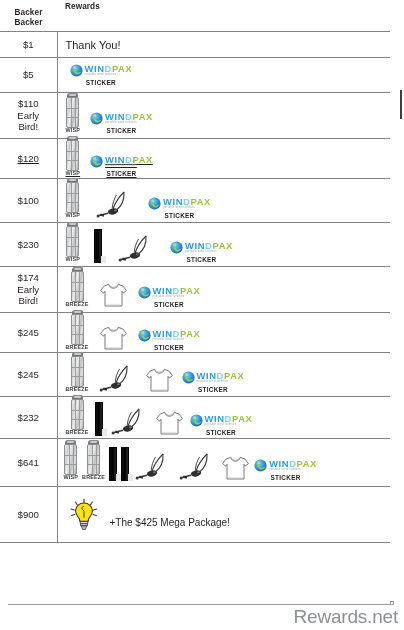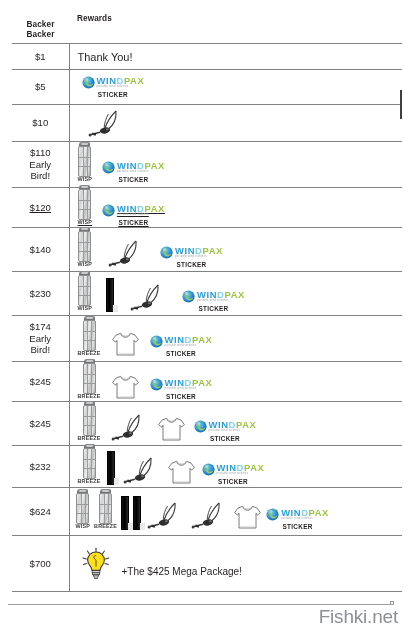--- a/index.html
+++ b/index.html
@@ -10,21 +10,21 @@
     font-family:"Liberation Sans", sans-serif;
     color:#231f20;
     overflow:hidden;
     position:relative;
   }
   .sheet { position:absolute; left:0; top:0; width:404px; height:630px; }
 
   table.reward-table {
     border-collapse:collapse;
     width:390px;
-    margin:12px;
+    margin:0;
     table-layout:fixed;
   }
   table.reward-table col.c-level { width:57px; }
   table.reward-table col.c-rewards { width:333px; }
 
   thead th {
     border:0;
     border-bottom:1.3px solid #808285;
     padding:2px 0 4px 0;
     font-size:8.2px;
@@ -234,145 +234,186 @@
         <div class="logo-word"><span>WIN</span><span class="d">D</span><span class="pax">PAX</span></div>
         <div class="logo-tag">portable wind turbines</div>
       </div>
     </div>
     <div class="sticker-cap">STICKER</div>
   </div>
               </div>
             </div>
           </td>
         </tr>
-        <tr style="height: 37px;">
-          <td class="level">
-            <div>$10</div>
-          </td>
-          <td class="rewards">
-            <div class="row-items" style="gap: 2px; padding-left: 12px;">
+        <tr style="height: 46px;">
+          <td class="level">
+            <div>$110</div>
+            <div>Early</div>
+            <div>Bird!</div>
+          </td>
+          <td class="rewards">
+            <div class="row-items" style="gap: 10px; padding-left: 4px;">
+              <div class="item">
+    <div class="canister">
+      <div class="head"></div>
+      <div class="body">
+        <div class="seamA"></div>
+        <div class="seamB"></div>
+      </div>
+    </div>
+    <div class="cap">WISP</div>
+  </div>
+              <div class="item">
+                <div class="sticker">
+    <div class="logo-row">
+      <svg class="logo-mark" viewBox="0 0 13 13">
+    <defs>
+      <radialGradient id="lg" cx="38%" cy="34%" r="72%">
+        <stop offset="0%" stop-color="#7fd3f5"></stop>
+        <stop offset="62%" stop-color="#2a8fd0"></stop>
+        <stop offset="100%" stop-color="#1b63a8"></stop>
+      </radialGradient>
+    </defs>
+    <circle cx="6.5" cy="6.5" r="6.1" fill="url(#lg)"></circle>
+    <path d="M6.5 1.5 C3.3 2.2 2.0 5.0 3.3 7.2 C4.2 8.7 6.1 9.0 6.9 8.0 C5.0 7.8 4.3 6.0 5.2 4.4 C5.7 3.4 6.4 2.6 6.5 1.5 Z" fill="#8cc63f" opacity="0.95"></path>
+    <path d="M11.4 7.6 C10.1 10.5 7.0 11.2 5.2 9.6 C4.0 8.5 4.3 6.8 5.5 6.4 C5.3 8.2 6.9 9.3 8.7 8.7 C9.8 8.4 10.7 8.0 11.4 7.6 Z" fill="#a6d15a" opacity="0.9"></path>
+    <circle cx="4.6" cy="3.4" r="1.5" fill="#cfeaf8" opacity="0.55"></circle>
+  </svg>
+      <div class="logo-text">
+        <div class="logo-word"><span>WIN</span><span class="d">D</span><span class="pax">PAX</span></div>
+        <div class="logo-tag">portable wind turbines</div>
+      </div>
+    </div>
+    <div class="sticker-cap">STICKER</div>
+  </div>
+              </div>
+            </div>
+          </td>
+        </tr>
+        <tr style="height: 40px; text-decoration: underline;">
+          <td class="level">
+            <div>$120</div>
+          </td>
+          <td class="rewards">
+            <div class="row-items" style="gap: 10px; padding-left: 4px;">
+              <div class="item">
+    <div class="canister">
+      <div class="head"></div>
+      <div class="body">
+        <div class="seamA"></div>
+        <div class="seamB"></div>
+      </div>
+    </div>
+    <div class="cap">WISP</div>
+  </div>
+              <div class="item">
+                <div class="sticker">
+    <div class="logo-row">
+      <svg class="logo-mark" viewBox="0 0 13 13">
+    <defs>
+      <radialGradient id="lg" cx="38%" cy="34%" r="72%">
+        <stop offset="0%" stop-color="#7fd3f5"></stop>
+        <stop offset="62%" stop-color="#2a8fd0"></stop>
+        <stop offset="100%" stop-color="#1b63a8"></stop>
+      </radialGradient>
+    </defs>
+    <circle cx="6.5" cy="6.5" r="6.1" fill="url(#lg)"></circle>
+    <path d="M6.5 1.5 C3.3 2.2 2.0 5.0 3.3 7.2 C4.2 8.7 6.1 9.0 6.9 8.0 C5.0 7.8 4.3 6.0 5.2 4.4 C5.7 3.4 6.4 2.6 6.5 1.5 Z" fill="#8cc63f" opacity="0.95"></path>
+    <path d="M11.4 7.6 C10.1 10.5 7.0 11.2 5.2 9.6 C4.0 8.5 4.3 6.8 5.5 6.4 C5.3 8.2 6.9 9.3 8.7 8.7 C9.8 8.4 10.7 8.0 11.4 7.6 Z" fill="#a6d15a" opacity="0.9"></path>
+    <circle cx="4.6" cy="3.4" r="1.5" fill="#cfeaf8" opacity="0.55"></circle>
+  </svg>
+      <div class="logo-text">
+        <div class="logo-word"><span>WIN</span><span class="d">D</span><span class="pax">PAX</span></div>
+        <div class="logo-tag">portable wind turbines</div>
+      </div>
+    </div>
+    <div class="sticker-cap">STICKER</div>
+  </div>
+              </div>
+            </div>
+          </td>
+        </tr>
+        <tr style="height: 44px;">
+          <td class="level">
+            <div>$100</div>
+          </td>
+          <td class="rewards">
+            <div class="row-items" style="gap: 14px; padding-left: 4px;">
+              <div class="item">
+    <div class="canister">
+      <div class="head"></div>
+      <div class="body">
+        <div class="seamA"></div>
+        <div class="seamB"></div>
+      </div>
+    </div>
+    <div class="cap">WISP</div>
+  </div>
               <div class="item">
                 <svg class="turbine" viewBox="0 0 40 30">
     <path d="M30 3 C25 8 21 14 19 20" stroke="#3a3a3a" stroke-width="1.1" fill="none"></path>
     <path d="M30 3 C30.5 10 28 17 22 21.5" stroke="#3a3a3a" stroke-width="1.1" fill="none"></path>
     <path d="M22.5 6 C20 10 18.5 15 18.2 19.5" stroke="#4a4a4a" stroke-width="1" fill="none"></path>
     <ellipse cx="19" cy="22.4" rx="5.2" ry="3.1" fill="#2e2e2e" transform="rotate(-13 19 22.4)"></ellipse>
     <ellipse cx="21.4" cy="21.3" rx="1.5" ry="1" fill="#6f6f6f" transform="rotate(-13 21.4 21.3)"></ellipse>
     <path d="M14 24.3 L5 26.6" stroke="#3a3a3a" stroke-width="1.5" fill="none"></path>
     <path d="M6.6 24.6 l3.6 1 -0.5 2.1 -3.6 -1 z" fill="#2e2e2e"></path>
     <circle cx="4.1" cy="26.9" r="1.5" fill="#3a3a3a"></circle>
   </svg>
                 <div class="cap"></div>
               </div>
-            </div>
-          </td>
-        </tr>
-        <tr style="height: 46px;">
-          <td class="level">
-            <div>$110</div>
-            <div>Early</div>
-            <div>Bird!</div>
-          </td>
-          <td class="rewards">
-            <div class="row-items" style="gap: 10px; padding-left: 4px;">
+              <div class="item">
+                <div class="sticker">
+    <div class="logo-row">
+      <svg class="logo-mark" viewBox="0 0 13 13">
+    <defs>
+      <radialGradient id="lg" cx="38%" cy="34%" r="72%">
+        <stop offset="0%" stop-color="#7fd3f5"></stop>
+        <stop offset="62%" stop-color="#2a8fd0"></stop>
+        <stop offset="100%" stop-color="#1b63a8"></stop>
+      </radialGradient>
+    </defs>
+    <circle cx="6.5" cy="6.5" r="6.1" fill="url(#lg)"></circle>
+    <path d="M6.5 1.5 C3.3 2.2 2.0 5.0 3.3 7.2 C4.2 8.7 6.1 9.0 6.9 8.0 C5.0 7.8 4.3 6.0 5.2 4.4 C5.7 3.4 6.4 2.6 6.5 1.5 Z" fill="#8cc63f" opacity="0.95"></path>
+    <path d="M11.4 7.6 C10.1 10.5 7.0 11.2 5.2 9.6 C4.0 8.5 4.3 6.8 5.5 6.4 C5.3 8.2 6.9 9.3 8.7 8.7 C9.8 8.4 10.7 8.0 11.4 7.6 Z" fill="#a6d15a" opacity="0.9"></path>
+    <circle cx="4.6" cy="3.4" r="1.5" fill="#cfeaf8" opacity="0.55"></circle>
+  </svg>
+      <div class="logo-text">
+        <div class="logo-word"><span>WIN</span><span class="d">D</span><span class="pax">PAX</span></div>
+        <div class="logo-tag">portable wind turbines</div>
+      </div>
+    </div>
+    <div class="sticker-cap">STICKER</div>
+  </div>
+              </div>
+            </div>
+          </td>
+        </tr>
+        <tr style="height: 44px;">
+          <td class="level">
+            <div>$230</div>
+          </td>
+          <td class="rewards">
+            <div class="row-items" style="gap: 14px; padding-left: 4px;">
               <div class="item">
     <div class="canister">
       <div class="head"></div>
       <div class="body">
         <div class="seamA"></div>
         <div class="seamB"></div>
       </div>
     </div>
     <div class="cap">WISP</div>
   </div>
               <div class="item">
-                <div class="sticker">
-    <div class="logo-row">
-      <svg class="logo-mark" viewBox="0 0 13 13">
-    <defs>
-      <radialGradient id="lg" cx="38%" cy="34%" r="72%">
-        <stop offset="0%" stop-color="#7fd3f5"></stop>
-        <stop offset="62%" stop-color="#2a8fd0"></stop>
-        <stop offset="100%" stop-color="#1b63a8"></stop>
-      </radialGradient>
-    </defs>
-    <circle cx="6.5" cy="6.5" r="6.1" fill="url(#lg)"></circle>
-    <path d="M6.5 1.5 C3.3 2.2 2.0 5.0 3.3 7.2 C4.2 8.7 6.1 9.0 6.9 8.0 C5.0 7.8 4.3 6.0 5.2 4.4 C5.7 3.4 6.4 2.6 6.5 1.5 Z" fill="#8cc63f" opacity="0.95"></path>
-    <path d="M11.4 7.6 C10.1 10.5 7.0 11.2 5.2 9.6 C4.0 8.5 4.3 6.8 5.5 6.4 C5.3 8.2 6.9 9.3 8.7 8.7 C9.8 8.4 10.7 8.0 11.4 7.6 Z" fill="#a6d15a" opacity="0.9"></path>
-    <circle cx="4.6" cy="3.4" r="1.5" fill="#cfeaf8" opacity="0.55"></circle>
-  </svg>
-      <div class="logo-text">
-        <div class="logo-word"><span>WIN</span><span class="d">D</span><span class="pax">PAX</span></div>
-        <div class="logo-tag">portable wind turbines</div>
-      </div>
-    </div>
-    <div class="sticker-cap">STICKER</div>
-  </div>
-              </div>
-            </div>
-          </td>
-        </tr>
-        <tr style="height: 40px; text-decoration: underline;">
-          <td class="level">
-            <div>$120</div>
-          </td>
-          <td class="rewards">
-            <div class="row-items" style="gap: 10px; padding-left: 4px;">
-              <div class="item">
-    <div class="canister">
-      <div class="head"></div>
-      <div class="body">
-        <div class="seamA"></div>
-        <div class="seamB"></div>
-      </div>
-    </div>
-    <div class="cap">WISP</div>
-  </div>
-              <div class="item">
-                <div class="sticker">
-    <div class="logo-row">
-      <svg class="logo-mark" viewBox="0 0 13 13">
-    <defs>
-      <radialGradient id="lg" cx="38%" cy="34%" r="72%">
-        <stop offset="0%" stop-color="#7fd3f5"></stop>
-        <stop offset="62%" stop-color="#2a8fd0"></stop>
-        <stop offset="100%" stop-color="#1b63a8"></stop>
-      </radialGradient>
-    </defs>
-    <circle cx="6.5" cy="6.5" r="6.1" fill="url(#lg)"></circle>
-    <path d="M6.5 1.5 C3.3 2.2 2.0 5.0 3.3 7.2 C4.2 8.7 6.1 9.0 6.9 8.0 C5.0 7.8 4.3 6.0 5.2 4.4 C5.7 3.4 6.4 2.6 6.5 1.5 Z" fill="#8cc63f" opacity="0.95"></path>
-    <path d="M11.4 7.6 C10.1 10.5 7.0 11.2 5.2 9.6 C4.0 8.5 4.3 6.8 5.5 6.4 C5.3 8.2 6.9 9.3 8.7 8.7 C9.8 8.4 10.7 8.0 11.4 7.6 Z" fill="#a6d15a" opacity="0.9"></path>
-    <circle cx="4.6" cy="3.4" r="1.5" fill="#cfeaf8" opacity="0.55"></circle>
-  </svg>
-      <div class="logo-text">
-        <div class="logo-word"><span>WIN</span><span class="d">D</span><span class="pax">PAX</span></div>
-        <div class="logo-tag">portable wind turbines</div>
-      </div>
-    </div>
-    <div class="sticker-cap">STICKER</div>
-  </div>
-              </div>
-            </div>
-          </td>
-        </tr>
-        <tr style="height: 44px;">
-          <td class="level">
-            <div>$140</div>
-          </td>
-          <td class="rewards">
-            <div class="row-items" style="gap: 14px; padding-left: 4px;">
-              <div class="item">
-    <div class="canister">
-      <div class="head"></div>
-      <div class="body">
-        <div class="seamA"></div>
-        <div class="seamB"></div>
-      </div>
-    </div>
-    <div class="cap">WISP</div>
+    <div class="battery">
+      <div class="cell"></div>
+      <div class="glow"></div>
+    </div>
+    <div class="cap"></div>
   </div>
               <div class="item">
                 <svg class="turbine" viewBox="0 0 40 30">
     <path d="M30 3 C25 8 21 14 19 20" stroke="#3a3a3a" stroke-width="1.1" fill="none"></path>
     <path d="M30 3 C30.5 10 28 17 22 21.5" stroke="#3a3a3a" stroke-width="1.1" fill="none"></path>
     <path d="M22.5 6 C20 10 18.5 15 18.2 19.5" stroke="#4a4a4a" stroke-width="1" fill="none"></path>
     <ellipse cx="19" cy="22.4" rx="5.2" ry="3.1" fill="#2e2e2e" transform="rotate(-13 19 22.4)"></ellipse>
     <ellipse cx="21.4" cy="21.3" rx="1.5" ry="1" fill="#6f6f6f" transform="rotate(-13 21.4 21.3)"></ellipse>
     <path d="M14 24.3 L5 26.6" stroke="#3a3a3a" stroke-width="1.5" fill="none"></path>
     <path d="M6.6 24.6 l3.6 1 -0.5 2.1 -3.6 -1 z" fill="#2e2e2e"></path>
@@ -400,102 +441,156 @@
         <div class="logo-word"><span>WIN</span><span class="d">D</span><span class="pax">PAX</span></div>
         <div class="logo-tag">portable wind turbines</div>
       </div>
     </div>
     <div class="sticker-cap">STICKER</div>
   </div>
               </div>
             </div>
           </td>
         </tr>
+        <tr style="height: 46px;">
+          <td class="level">
+            <div>$174</div>
+            <div>Early</div>
+            <div>Bird!</div>
+          </td>
+          <td class="rewards">
+            <div class="row-items" style="gap: 10px; padding-left: 4px;">
+              <div class="item">
+    <div class="canister">
+      <div class="head"></div>
+      <div class="body">
+        <div class="seamA"></div>
+        <div class="seamB"></div>
+      </div>
+    </div>
+    <div class="cap">BREEZE</div>
+  </div>
+              <div class="item">
+                <svg class="tshirt" viewBox="0 0 29 26">
+    <path d="M9.6 2.3 L5.0 4.1 L1.6 8.6 L4.6 11.1 L6.0 9.3 L6.0 24.0 L23.0 24.0 L23.0 9.3 L24.4 11.1 L27.4 8.6 L24.0 4.1 L19.4 2.3
+             C18.6 5.0 16.8 6.2 14.5 6.2 C12.2 6.2 10.4 5.0 9.6 2.3 Z" fill="#ffffff" stroke="#58595b" stroke-width="0.8" stroke-linejoin="round"></path>
+    <path d="M9.6 2.3 C11.0 4.3 12.6 5.2 14.5 5.2 C16.4 5.2 18.0 4.3 19.4 2.3" fill="none" stroke="#8c8e90" stroke-width="0.6"></path>
+    <path d="M6.2 22.4 L22.8 22.4" stroke="#cfd0d1" stroke-width="0.6"></path>
+  </svg>
+                <div class="cap"></div>
+              </div>
+              <div class="item">
+                <div class="sticker">
+    <div class="logo-row">
+      <svg class="logo-mark" viewBox="0 0 13 13">
+    <defs>
+      <radialGradient id="lg" cx="38%" cy="34%" r="72%">
+        <stop offset="0%" stop-color="#7fd3f5"></stop>
+        <stop offset="62%" stop-color="#2a8fd0"></stop>
+        <stop offset="100%" stop-color="#1b63a8"></stop>
+      </radialGradient>
+    </defs>
+    <circle cx="6.5" cy="6.5" r="6.1" fill="url(#lg)"></circle>
+    <path d="M6.5 1.5 C3.3 2.2 2.0 5.0 3.3 7.2 C4.2 8.7 6.1 9.0 6.9 8.0 C5.0 7.8 4.3 6.0 5.2 4.4 C5.7 3.4 6.4 2.6 6.5 1.5 Z" fill="#8cc63f" opacity="0.95"></path>
+    <path d="M11.4 7.6 C10.1 10.5 7.0 11.2 5.2 9.6 C4.0 8.5 4.3 6.8 5.5 6.4 C5.3 8.2 6.9 9.3 8.7 8.7 C9.8 8.4 10.7 8.0 11.4 7.6 Z" fill="#a6d15a" opacity="0.9"></path>
+    <circle cx="4.6" cy="3.4" r="1.5" fill="#cfeaf8" opacity="0.55"></circle>
+  </svg>
+      <div class="logo-text">
+        <div class="logo-word"><span>WIN</span><span class="d">D</span><span class="pax">PAX</span></div>
+        <div class="logo-tag">portable wind turbines</div>
+      </div>
+    </div>
+    <div class="sticker-cap">STICKER</div>
+  </div>
+              </div>
+            </div>
+          </td>
+        </tr>
+        <tr style="height: 40px;">
+          <td class="level">
+            <div>$245</div>
+          </td>
+          <td class="rewards">
+            <div class="row-items" style="gap: 10px; padding-left: 4px;">
+              <div class="item">
+    <div class="canister">
+      <div class="head"></div>
+      <div class="body">
+        <div class="seamA"></div>
+        <div class="seamB"></div>
+      </div>
+    </div>
+    <div class="cap">BREEZE</div>
+  </div>
+              <div class="item">
+                <svg class="tshirt" viewBox="0 0 29 26">
+    <path d="M9.6 2.3 L5.0 4.1 L1.6 8.6 L4.6 11.1 L6.0 9.3 L6.0 24.0 L23.0 24.0 L23.0 9.3 L24.4 11.1 L27.4 8.6 L24.0 4.1 L19.4 2.3
+             C18.6 5.0 16.8 6.2 14.5 6.2 C12.2 6.2 10.4 5.0 9.6 2.3 Z" fill="#ffffff" stroke="#58595b" stroke-width="0.8" stroke-linejoin="round"></path>
+    <path d="M9.6 2.3 C11.0 4.3 12.6 5.2 14.5 5.2 C16.4 5.2 18.0 4.3 19.4 2.3" fill="none" stroke="#8c8e90" stroke-width="0.6"></path>
+    <path d="M6.2 22.4 L22.8 22.4" stroke="#cfd0d1" stroke-width="0.6"></path>
+  </svg>
+                <div class="cap"></div>
+              </div>
+              <div class="item">
+                <div class="sticker">
+    <div class="logo-row">
+      <svg class="logo-mark" viewBox="0 0 13 13">
+    <defs>
+      <radialGradient id="lg" cx="38%" cy="34%" r="72%">
+        <stop offset="0%" stop-color="#7fd3f5"></stop>
+        <stop offset="62%" stop-color="#2a8fd0"></stop>
+        <stop offset="100%" stop-color="#1b63a8"></stop>
+      </radialGradient>
+    </defs>
+    <circle cx="6.5" cy="6.5" r="6.1" fill="url(#lg)"></circle>
+    <path d="M6.5 1.5 C3.3 2.2 2.0 5.0 3.3 7.2 C4.2 8.7 6.1 9.0 6.9 8.0 C5.0 7.8 4.3 6.0 5.2 4.4 C5.7 3.4 6.4 2.6 6.5 1.5 Z" fill="#8cc63f" opacity="0.95"></path>
+    <path d="M11.4 7.6 C10.1 10.5 7.0 11.2 5.2 9.6 C4.0 8.5 4.3 6.8 5.5 6.4 C5.3 8.2 6.9 9.3 8.7 8.7 C9.8 8.4 10.7 8.0 11.4 7.6 Z" fill="#a6d15a" opacity="0.9"></path>
+    <circle cx="4.6" cy="3.4" r="1.5" fill="#cfeaf8" opacity="0.55"></circle>
+  </svg>
+      <div class="logo-text">
+        <div class="logo-word"><span>WIN</span><span class="d">D</span><span class="pax">PAX</span></div>
+        <div class="logo-tag">portable wind turbines</div>
+      </div>
+    </div>
+    <div class="sticker-cap">STICKER</div>
+  </div>
+              </div>
+            </div>
+          </td>
+        </tr>
         <tr style="height: 44px;">
           <td class="level">
-            <div>$230</div>
-          </td>
-          <td class="rewards">
-            <div class="row-items" style="gap: 14px; padding-left: 4px;">
-              <div class="item">
-    <div class="canister">
-      <div class="head"></div>
-      <div class="body">
-        <div class="seamA"></div>
-        <div class="seamB"></div>
-      </div>
-    </div>
-    <div class="cap">WISP</div>
-  </div>
-              <div class="item">
-    <div class="battery">
-      <div class="cell"></div>
-      <div class="glow"></div>
-    </div>
-    <div class="cap"></div>
+            <div>$245</div>
+          </td>
+          <td class="rewards">
+            <div class="row-items" style="gap: 8px; padding-left: 4px;">
+              <div class="item">
+    <div class="canister">
+      <div class="head"></div>
+      <div class="body">
+        <div class="seamA"></div>
+        <div class="seamB"></div>
+      </div>
+    </div>
+    <div class="cap">BREEZE</div>
   </div>
               <div class="item">
                 <svg class="turbine" viewBox="0 0 40 30">
     <path d="M30 3 C25 8 21 14 19 20" stroke="#3a3a3a" stroke-width="1.1" fill="none"></path>
     <path d="M30 3 C30.5 10 28 17 22 21.5" stroke="#3a3a3a" stroke-width="1.1" fill="none"></path>
     <path d="M22.5 6 C20 10 18.5 15 18.2 19.5" stroke="#4a4a4a" stroke-width="1" fill="none"></path>
     <ellipse cx="19" cy="22.4" rx="5.2" ry="3.1" fill="#2e2e2e" transform="rotate(-13 19 22.4)"></ellipse>
     <ellipse cx="21.4" cy="21.3" rx="1.5" ry="1" fill="#6f6f6f" transform="rotate(-13 21.4 21.3)"></ellipse>
     <path d="M14 24.3 L5 26.6" stroke="#3a3a3a" stroke-width="1.5" fill="none"></path>
     <path d="M6.6 24.6 l3.6 1 -0.5 2.1 -3.6 -1 z" fill="#2e2e2e"></path>
     <circle cx="4.1" cy="26.9" r="1.5" fill="#3a3a3a"></circle>
   </svg>
                 <div class="cap"></div>
               </div>
               <div class="item">
-                <div class="sticker">
-    <div class="logo-row">
-      <svg class="logo-mark" viewBox="0 0 13 13">
-    <defs>
-      <radialGradient id="lg" cx="38%" cy="34%" r="72%">
-        <stop offset="0%" stop-color="#7fd3f5"></stop>
-        <stop offset="62%" stop-color="#2a8fd0"></stop>
-        <stop offset="100%" stop-color="#1b63a8"></stop>
-      </radialGradient>
-    </defs>
-    <circle cx="6.5" cy="6.5" r="6.1" fill="url(#lg)"></circle>
-    <path d="M6.5 1.5 C3.3 2.2 2.0 5.0 3.3 7.2 C4.2 8.7 6.1 9.0 6.9 8.0 C5.0 7.8 4.3 6.0 5.2 4.4 C5.7 3.4 6.4 2.6 6.5 1.5 Z" fill="#8cc63f" opacity="0.95"></path>
-    <path d="M11.4 7.6 C10.1 10.5 7.0 11.2 5.2 9.6 C4.0 8.5 4.3 6.8 5.5 6.4 C5.3 8.2 6.9 9.3 8.7 8.7 C9.8 8.4 10.7 8.0 11.4 7.6 Z" fill="#a6d15a" opacity="0.9"></path>
-    <circle cx="4.6" cy="3.4" r="1.5" fill="#cfeaf8" opacity="0.55"></circle>
-  </svg>
-      <div class="logo-text">
-        <div class="logo-word"><span>WIN</span><span class="d">D</span><span class="pax">PAX</span></div>
-        <div class="logo-tag">portable wind turbines</div>
-      </div>
-    </div>
-    <div class="sticker-cap">STICKER</div>
-  </div>
-              </div>
-            </div>
-          </td>
-        </tr>
-        <tr style="height: 46px;">
-          <td class="level">
-            <div>$174</div>
-            <div>Early</div>
-            <div>Bird!</div>
-          </td>
-          <td class="rewards">
-            <div class="row-items" style="gap: 10px; padding-left: 4px;">
-              <div class="item">
-    <div class="canister">
-      <div class="head"></div>
-      <div class="body">
-        <div class="seamA"></div>
-        <div class="seamB"></div>
-      </div>
-    </div>
-    <div class="cap">BREEZE</div>
-  </div>
-              <div class="item">
                 <svg class="tshirt" viewBox="0 0 29 26">
     <path d="M9.6 2.3 L5.0 4.1 L1.6 8.6 L4.6 11.1 L6.0 9.3 L6.0 24.0 L23.0 24.0 L23.0 9.3 L24.4 11.1 L27.4 8.6 L24.0 4.1 L19.4 2.3
              C18.6 5.0 16.8 6.2 14.5 6.2 C12.2 6.2 10.4 5.0 9.6 2.3 Z" fill="#ffffff" stroke="#58595b" stroke-width="0.8" stroke-linejoin="round"></path>
     <path d="M9.6 2.3 C11.0 4.3 12.6 5.2 14.5 5.2 C16.4 5.2 18.0 4.3 19.4 2.3" fill="none" stroke="#8c8e90" stroke-width="0.6"></path>
     <path d="M6.2 22.4 L22.8 22.4" stroke="#cfd0d1" stroke-width="0.6"></path>
   </svg>
                 <div class="cap"></div>
               </div>
               <div class="item">
                 <div class="sticker">
@@ -517,87 +612,42 @@
         <div class="logo-word"><span>WIN</span><span class="d">D</span><span class="pax">PAX</span></div>
         <div class="logo-tag">portable wind turbines</div>
       </div>
     </div>
     <div class="sticker-cap">STICKER</div>
   </div>
               </div>
             </div>
           </td>
         </tr>
-        <tr style="height: 40px;">
-          <td class="level">
-            <div>$245</div>
-          </td>
-          <td class="rewards">
-            <div class="row-items" style="gap: 10px; padding-left: 4px;">
+        <tr style="height: 42px;">
+          <td class="level">
+            <div>$232</div>
+          </td>
+          <td class="rewards">
+            <div class="row-items" style="gap: 6px; padding-left: 4px;">
               <div class="item">
     <div class="canister">
       <div class="head"></div>
       <div class="body">
         <div class="seamA"></div>
         <div class="seamB"></div>
       </div>
     </div>
     <div class="cap">BREEZE</div>
   </div>
               <div class="item">
-                <svg class="tshirt" viewBox="0 0 29 26">
-    <path d="M9.6 2.3 L5.0 4.1 L1.6 8.6 L4.6 11.1 L6.0 9.3 L6.0 24.0 L23.0 24.0 L23.0 9.3 L24.4 11.1 L27.4 8.6 L24.0 4.1 L19.4 2.3
-             C18.6 5.0 16.8 6.2 14.5 6.2 C12.2 6.2 10.4 5.0 9.6 2.3 Z" fill="#ffffff" stroke="#58595b" stroke-width="0.8" stroke-linejoin="round"></path>
-    <path d="M9.6 2.3 C11.0 4.3 12.6 5.2 14.5 5.2 C16.4 5.2 18.0 4.3 19.4 2.3" fill="none" stroke="#8c8e90" stroke-width="0.6"></path>
-    <path d="M6.2 22.4 L22.8 22.4" stroke="#cfd0d1" stroke-width="0.6"></path>
-  </svg>
-                <div class="cap"></div>
-              </div>
-              <div class="item">
-                <div class="sticker">
-    <div class="logo-row">
-      <svg class="logo-mark" viewBox="0 0 13 13">
-    <defs>
-      <radialGradient id="lg" cx="38%" cy="34%" r="72%">
-        <stop offset="0%" stop-color="#7fd3f5"></stop>
-        <stop offset="62%" stop-color="#2a8fd0"></stop>
-        <stop offset="100%" stop-color="#1b63a8"></stop>
-      </radialGradient>
-    </defs>
-    <circle cx="6.5" cy="6.5" r="6.1" fill="url(#lg)"></circle>
-    <path d="M6.5 1.5 C3.3 2.2 2.0 5.0 3.3 7.2 C4.2 8.7 6.1 9.0 6.9 8.0 C5.0 7.8 4.3 6.0 5.2 4.4 C5.7 3.4 6.4 2.6 6.5 1.5 Z" fill="#8cc63f" opacity="0.95"></path>
-    <path d="M11.4 7.6 C10.1 10.5 7.0 11.2 5.2 9.6 C4.0 8.5 4.3 6.8 5.5 6.4 C5.3 8.2 6.9 9.3 8.7 8.7 C9.8 8.4 10.7 8.0 11.4 7.6 Z" fill="#a6d15a" opacity="0.9"></path>
-    <circle cx="4.6" cy="3.4" r="1.5" fill="#cfeaf8" opacity="0.55"></circle>
-  </svg>
-      <div class="logo-text">
-        <div class="logo-word"><span>WIN</span><span class="d">D</span><span class="pax">PAX</span></div>
-        <div class="logo-tag">portable wind turbines</div>
-      </div>
-    </div>
-    <div class="sticker-cap">STICKER</div>
-  </div>
-              </div>
-            </div>
-          </td>
-        </tr>
-        <tr style="height: 44px;">
-          <td class="level">
-            <div>$245</div>
-          </td>
-          <td class="rewards">
-            <div class="row-items" style="gap: 8px; padding-left: 4px;">
-              <div class="item">
-    <div class="canister">
-      <div class="head"></div>
-      <div class="body">
-        <div class="seamA"></div>
-        <div class="seamB"></div>
-      </div>
-    </div>
-    <div class="cap">BREEZE</div>
+    <div class="battery">
+      <div class="cell"></div>
+      <div class="glow"></div>
+    </div>
+    <div class="cap"></div>
   </div>
               <div class="item">
                 <svg class="turbine" viewBox="0 0 40 30">
     <path d="M30 3 C25 8 21 14 19 20" stroke="#3a3a3a" stroke-width="1.1" fill="none"></path>
     <path d="M30 3 C30.5 10 28 17 22 21.5" stroke="#3a3a3a" stroke-width="1.1" fill="none"></path>
     <path d="M22.5 6 C20 10 18.5 15 18.2 19.5" stroke="#4a4a4a" stroke-width="1" fill="none"></path>
     <ellipse cx="19" cy="22.4" rx="5.2" ry="3.1" fill="#2e2e2e" transform="rotate(-13 19 22.4)"></ellipse>
     <ellipse cx="21.4" cy="21.3" rx="1.5" ry="1" fill="#6f6f6f" transform="rotate(-13 21.4 21.3)"></ellipse>
     <path d="M14 24.3 L5 26.6" stroke="#3a3a3a" stroke-width="1.5" fill="none"></path>
     <path d="M6.6 24.6 l3.6 1 -0.5 2.1 -3.6 -1 z" fill="#2e2e2e"></path>
@@ -634,35 +684,52 @@
         <div class="logo-word"><span>WIN</span><span class="d">D</span><span class="pax">PAX</span></div>
         <div class="logo-tag">portable wind turbines</div>
       </div>
     </div>
     <div class="sticker-cap">STICKER</div>
   </div>
               </div>
             </div>
           </td>
         </tr>
-        <tr style="height: 42px;">
-          <td class="level">
-            <div>$232</div>
-          </td>
-          <td class="rewards">
-            <div class="row-items" style="gap: 6px; padding-left: 4px;">
+        <tr style="height: 48px;">
+          <td class="level">
+            <div>$641</div>
+          </td>
+          <td class="rewards">
+            <div class="row-items" style="gap: 4px; padding-left: 2px;">
+              <div class="item">
+    <div class="canister">
+      <div class="head"></div>
+      <div class="body">
+        <div class="seamA"></div>
+        <div class="seamB"></div>
+      </div>
+    </div>
+    <div class="cap">WISP</div>
+  </div>
               <div class="item">
     <div class="canister">
       <div class="head"></div>
       <div class="body">
         <div class="seamA"></div>
         <div class="seamB"></div>
       </div>
     </div>
     <div class="cap">BREEZE</div>
+  </div>
+              <div class="item">
+    <div class="battery">
+      <div class="cell"></div>
+      <div class="glow"></div>
+    </div>
+    <div class="cap"></div>
   </div>
               <div class="item">
     <div class="battery">
       <div class="cell"></div>
       <div class="glow"></div>
     </div>
     <div class="cap"></div>
   </div>
               <div class="item">
                 <svg class="turbine" viewBox="0 0 40 30">
@@ -671,122 +738,33 @@
     <path d="M22.5 6 C20 10 18.5 15 18.2 19.5" stroke="#4a4a4a" stroke-width="1" fill="none"></path>
     <ellipse cx="19" cy="22.4" rx="5.2" ry="3.1" fill="#2e2e2e" transform="rotate(-13 19 22.4)"></ellipse>
     <ellipse cx="21.4" cy="21.3" rx="1.5" ry="1" fill="#6f6f6f" transform="rotate(-13 21.4 21.3)"></ellipse>
     <path d="M14 24.3 L5 26.6" stroke="#3a3a3a" stroke-width="1.5" fill="none"></path>
     <path d="M6.6 24.6 l3.6 1 -0.5 2.1 -3.6 -1 z" fill="#2e2e2e"></path>
     <circle cx="4.1" cy="26.9" r="1.5" fill="#3a3a3a"></circle>
   </svg>
                 <div class="cap"></div>
               </div>
               <div class="item">
-                <svg class="tshirt" viewBox="0 0 29 26">
-    <path d="M9.6 2.3 L5.0 4.1 L1.6 8.6 L4.6 11.1 L6.0 9.3 L6.0 24.0 L23.0 24.0 L23.0 9.3 L24.4 11.1 L27.4 8.6 L24.0 4.1 L19.4 2.3
-             C18.6 5.0 16.8 6.2 14.5 6.2 C12.2 6.2 10.4 5.0 9.6 2.3 Z" fill="#ffffff" stroke="#58595b" stroke-width="0.8" stroke-linejoin="round"></path>
-    <path d="M9.6 2.3 C11.0 4.3 12.6 5.2 14.5 5.2 C16.4 5.2 18.0 4.3 19.4 2.3" fill="none" stroke="#8c8e90" stroke-width="0.6"></path>
-    <path d="M6.2 22.4 L22.8 22.4" stroke="#cfd0d1" stroke-width="0.6"></path>
-  </svg>
-                <div class="cap"></div>
-              </div>
-              <div class="item">
-                <div class="sticker">
-    <div class="logo-row">
-      <svg class="logo-mark" viewBox="0 0 13 13">
-    <defs>
-      <radialGradient id="lg" cx="38%" cy="34%" r="72%">
-        <stop offset="0%" stop-color="#7fd3f5"></stop>
-        <stop offset="62%" stop-color="#2a8fd0"></stop>
-        <stop offset="100%" stop-color="#1b63a8"></stop>
-      </radialGradient>
-    </defs>
-    <circle cx="6.5" cy="6.5" r="6.1" fill="url(#lg)"></circle>
-    <path d="M6.5 1.5 C3.3 2.2 2.0 5.0 3.3 7.2 C4.2 8.7 6.1 9.0 6.9 8.0 C5.0 7.8 4.3 6.0 5.2 4.4 C5.7 3.4 6.4 2.6 6.5 1.5 Z" fill="#8cc63f" opacity="0.95"></path>
-    <path d="M11.4 7.6 C10.1 10.5 7.0 11.2 5.2 9.6 C4.0 8.5 4.3 6.8 5.5 6.4 C5.3 8.2 6.9 9.3 8.7 8.7 C9.8 8.4 10.7 8.0 11.4 7.6 Z" fill="#a6d15a" opacity="0.9"></path>
-    <circle cx="4.6" cy="3.4" r="1.5" fill="#cfeaf8" opacity="0.55"></circle>
-  </svg>
-      <div class="logo-text">
-        <div class="logo-word"><span>WIN</span><span class="d">D</span><span class="pax">PAX</span></div>
-        <div class="logo-tag">portable wind turbines</div>
-      </div>
-    </div>
-    <div class="sticker-cap">STICKER</div>
-  </div>
-              </div>
-            </div>
-          </td>
-        </tr>
-        <tr style="height: 48px;">
-          <td class="level">
-            <div>$624</div>
-          </td>
-          <td class="rewards">
-            <div class="row-items" style="gap: 4px; padding-left: 2px;">
-              <div class="item">
-    <div class="canister">
-      <div class="head"></div>
-      <div class="body">
-        <div class="seamA"></div>
-        <div class="seamB"></div>
-      </div>
-    </div>
-    <div class="cap">WISP</div>
-  </div>
-              <div class="item">
-    <div class="canister">
-      <div class="head"></div>
-      <div class="body">
-        <div class="seamA"></div>
-        <div class="seamB"></div>
-      </div>
-    </div>
-    <div class="cap">BREEZE</div>
-  </div>
-              <div class="item">
-    <div class="battery">
-      <div class="cell"></div>
-      <div class="glow"></div>
-    </div>
-    <div class="cap"></div>
-  </div>
-              <div class="item">
-    <div class="battery">
-      <div class="cell"></div>
-      <div class="glow"></div>
-    </div>
-    <div class="cap"></div>
-  </div>
-              <div class="item">
                 <svg class="turbine" viewBox="0 0 40 30">
     <path d="M30 3 C25 8 21 14 19 20" stroke="#3a3a3a" stroke-width="1.1" fill="none"></path>
     <path d="M30 3 C30.5 10 28 17 22 21.5" stroke="#3a3a3a" stroke-width="1.1" fill="none"></path>
     <path d="M22.5 6 C20 10 18.5 15 18.2 19.5" stroke="#4a4a4a" stroke-width="1" fill="none"></path>
     <ellipse cx="19" cy="22.4" rx="5.2" ry="3.1" fill="#2e2e2e" transform="rotate(-13 19 22.4)"></ellipse>
     <ellipse cx="21.4" cy="21.3" rx="1.5" ry="1" fill="#6f6f6f" transform="rotate(-13 21.4 21.3)"></ellipse>
     <path d="M14 24.3 L5 26.6" stroke="#3a3a3a" stroke-width="1.5" fill="none"></path>
     <path d="M6.6 24.6 l3.6 1 -0.5 2.1 -3.6 -1 z" fill="#2e2e2e"></path>
     <circle cx="4.1" cy="26.9" r="1.5" fill="#3a3a3a"></circle>
   </svg>
                 <div class="cap"></div>
               </div>
               <div class="item">
-                <svg class="turbine" viewBox="0 0 40 30">
-    <path d="M30 3 C25 8 21 14 19 20" stroke="#3a3a3a" stroke-width="1.1" fill="none"></path>
-    <path d="M30 3 C30.5 10 28 17 22 21.5" stroke="#3a3a3a" stroke-width="1.1" fill="none"></path>
-    <path d="M22.5 6 C20 10 18.5 15 18.2 19.5" stroke="#4a4a4a" stroke-width="1" fill="none"></path>
-    <ellipse cx="19" cy="22.4" rx="5.2" ry="3.1" fill="#2e2e2e" transform="rotate(-13 19 22.4)"></ellipse>
-    <ellipse cx="21.4" cy="21.3" rx="1.5" ry="1" fill="#6f6f6f" transform="rotate(-13 21.4 21.3)"></ellipse>
-    <path d="M14 24.3 L5 26.6" stroke="#3a3a3a" stroke-width="1.5" fill="none"></path>
-    <path d="M6.6 24.6 l3.6 1 -0.5 2.1 -3.6 -1 z" fill="#2e2e2e"></path>
-    <circle cx="4.1" cy="26.9" r="1.5" fill="#3a3a3a"></circle>
-  </svg>
-                <div class="cap"></div>
-              </div>
-              <div class="item">
                 <svg class="tshirt" viewBox="0 0 29 26">
     <path d="M9.6 2.3 L5.0 4.1 L1.6 8.6 L4.6 11.1 L6.0 9.3 L6.0 24.0 L23.0 24.0 L23.0 9.3 L24.4 11.1 L27.4 8.6 L24.0 4.1 L19.4 2.3
              C18.6 5.0 16.8 6.2 14.5 6.2 C12.2 6.2 10.4 5.0 9.6 2.3 Z" fill="#ffffff" stroke="#58595b" stroke-width="0.8" stroke-linejoin="round"></path>
     <path d="M9.6 2.3 C11.0 4.3 12.6 5.2 14.5 5.2 C16.4 5.2 18.0 4.3 19.4 2.3" fill="none" stroke="#8c8e90" stroke-width="0.6"></path>
     <path d="M6.2 22.4 L22.8 22.4" stroke="#cfd0d1" stroke-width="0.6"></path>
   </svg>
                 <div class="cap"></div>
               </div>
               <div class="item">
                 <div class="sticker">
@@ -810,21 +788,21 @@
       </div>
     </div>
     <div class="sticker-cap">STICKER</div>
   </div>
               </div>
             </div>
           </td>
         </tr>
         <tr style="height: 56px;">
           <td class="level">
-            <div>$700</div>
+            <div>$900</div>
           </td>
           <td class="rewards">
             <div class="row-items" style="gap: 2px; padding-left: 6px;">
               <div class="item">
                 <svg class="bulb" viewBox="0 0 32 33">
     <g stroke="#3a3a3a" stroke-width="1.1" stroke-linecap="round">
       <path d="M16 1.2 L16 4.6"></path>
                     <path d="M7.4 4.0 L9.3 6.7"></path>
                     <path d="M24.4 4.0 L22.5 6.7"></path>
       <path d="M3.0 11.0 L6.3 12.0"></path>
@@ -844,14 +822,14 @@
               <div class="mega-text">+The $425 Mega Package!</div>
             </div>
           </td>
         </tr>
       </tbody>
   </table>
 
   <div class="cursor-mark"></div>
   <div class="bottom-rule"></div>
   <div class="corner-handle"></div>
-  <div class="watermark">Fishki.net</div>
+  <div class="watermark">Rewards.net</div>
 </div>
 
 </body></html>

